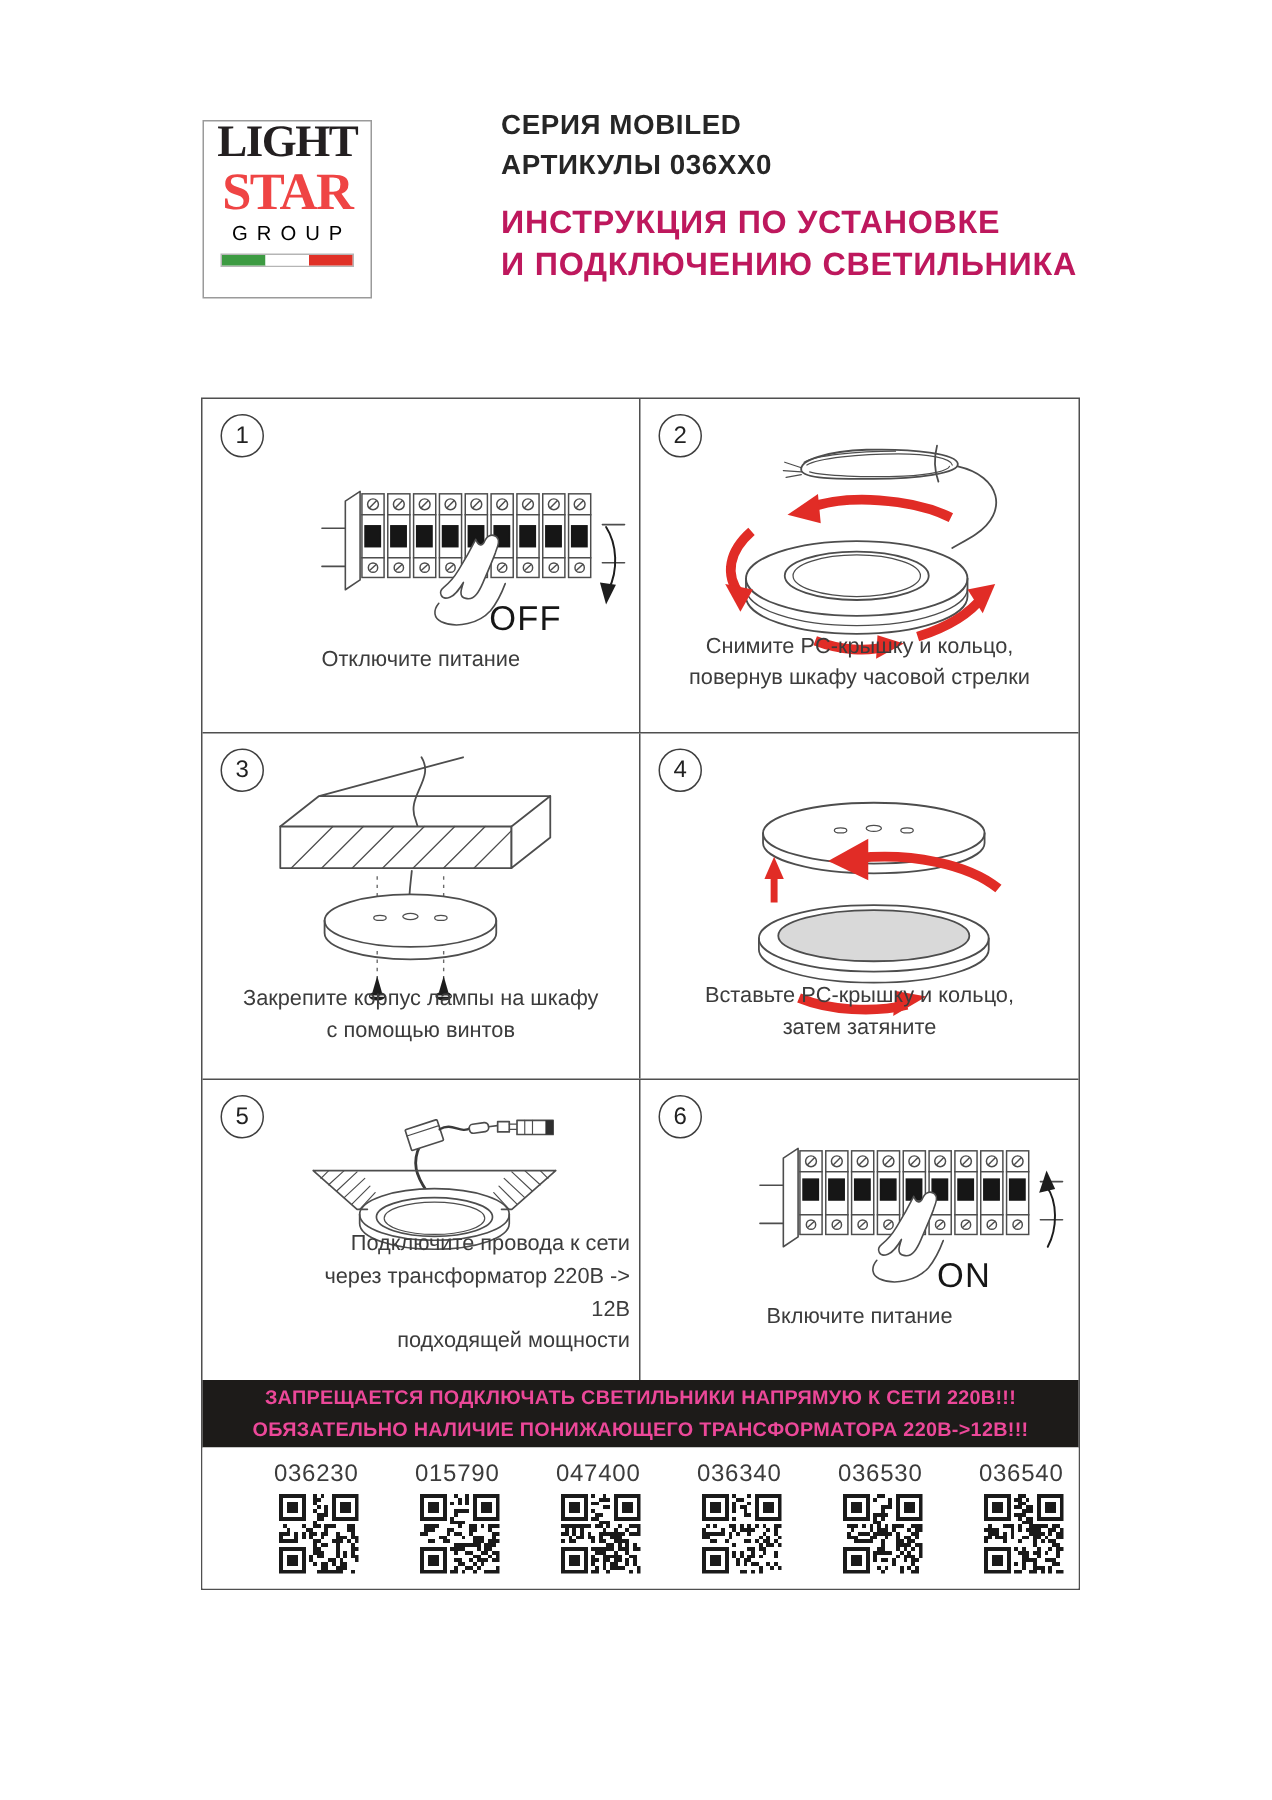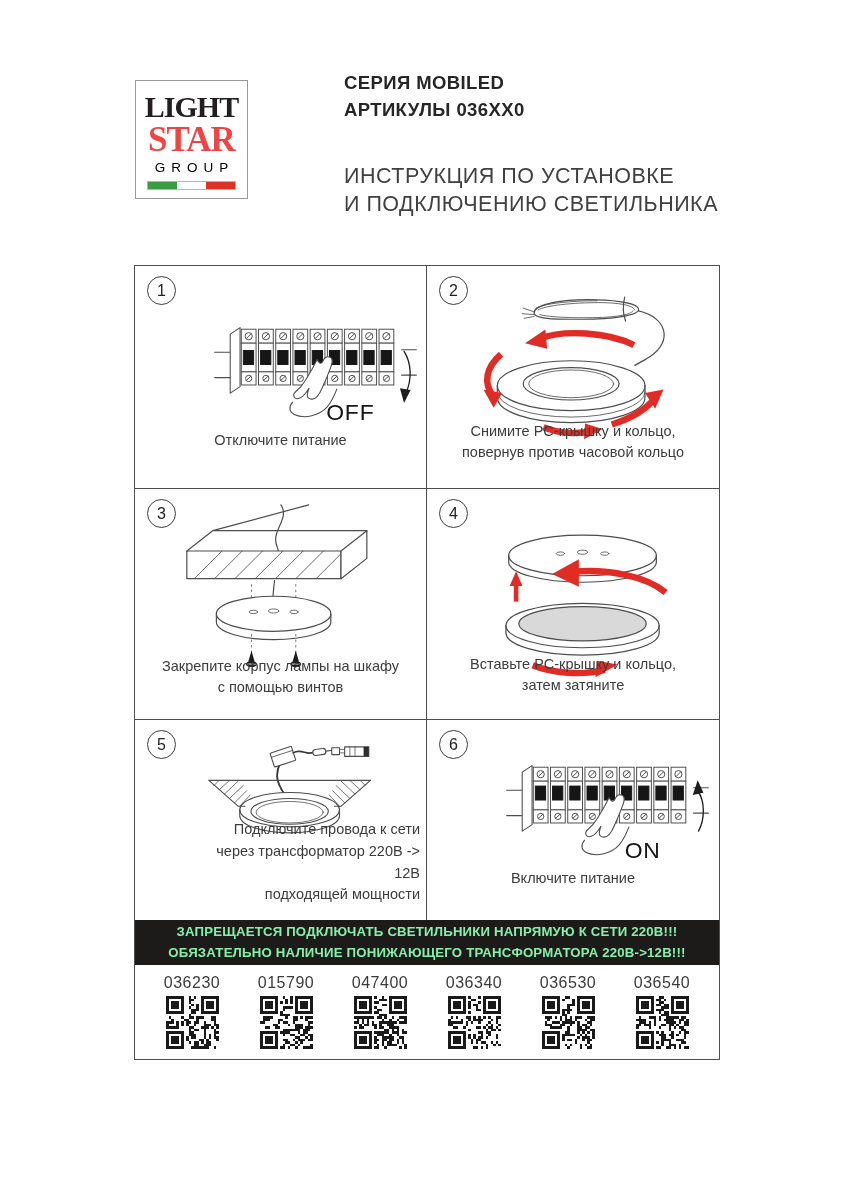--- a/index.html
+++ b/index.html
@@ -1,32 +1,32 @@
 <!DOCTYPE html>
 <html><head>
 <meta charset="utf-8">
 <style>
   *{margin:0;padding:0;box-sizing:border-box}
   html,body{background:#fff}
   body{font-family:"Liberation Sans",sans-serif;color:#2b2b2b}
   .page{position:relative;width:848px;height:1200px;background:#fff;overflow:hidden}
 
   
-  .logo-box{position:absolute;left:135px;top:80px;width:113px;height:119px;border:1px solid #9a9a9a;background:#fff;text-align:center;padding-top:12px}
+  .logo-box{position:absolute;left:135px;top:80px;width:113px;height:119px;border:1px solid #9a9a9a;background:#fff;text-align:center;}
   .logo-light{font-family:"Liberation Serif",serif;font-weight:bold;font-size:30px;line-height:.95;color:#231f20;letter-spacing:-1px}
   .logo-star{font-family:Liberation Serif, serif;font-weight:bold;font-size:35px;line-height:1;color:#ef4444;letter-spacing:-1px}
   .logo-group{font-size:13.5px;letter-spacing:6px;text-indent:6px;color:#000000;margin-top:3px}
   .logo-flag{display:flex;height:9px;margin:6px 11px 0;border:1px solid #b5b5b5}
   .logo-flag span{flex:1}
   .flag-g{background:#3d9b42}.flag-w{background:#fff}.flag-r{background:#e03127}
 
   
   .header-text{position:absolute;right:130px;top:70px;text-align:left}
   .series-line{font-weight:bold;font-size:18.5px;line-height:1.45;letter-spacing:.4px;color:#262626}
-  .doc-title{margin-top:38px;font-weight:normal;font-size:21.5px;line-height:1.33;letter-spacing:.5px;color:#404040}
+  .doc-title{margin-top:10px;font-weight:bold;font-size:21.5px;line-height:1.33;letter-spacing:.5px;color:#be185d}
 
   
   .grid{position:absolute;left:134px;top:265px;width:586px;border:1.5px solid #4f4f4f;background:#fff}
   .row{display:flex;border-bottom:1.4px solid #4f4f4f}
   .row.r3{border-bottom:none}
   .cell{position:relative;width:50%}
   .cell.left{border-right:1.4px solid #4f4f4f}
   .r1 .cell{height:222px}.r2 .cell{height:230px}.r3 .cell{height:200px}
   .stepnum{position:absolute;left:12px;top:10px;width:29px;height:29px;border:1.4px solid #3e3e3e;border-radius:50%;
            display:flex;align-items:center;justify-content:center;font-size:16px;color:#222;background:#fff}
@@ -53,24 +53,24 @@
   .blk{fill:#1d1d1d;stroke:none}
   .arr{fill:none;stroke:#1d1d1d;stroke-width:1.6;stroke-linecap:round}
   .ra{fill:none;stroke:#e12c26;stroke-width:7}
   .ra2{fill:none;stroke:#e12c26;stroke-width:5}
   .rh{fill:#e12c26;stroke:none}
   .dash{fill:none;stroke:#6a6a6a;stroke-width:1;stroke-dasharray:2.5,3.5}
   .bigtxt{font-family:"Liberation Sans",sans-serif;font-size:28px;letter-spacing:1px;fill:#161616}
   .gray{fill:#d9d9d9;stroke:#4d4d4d;stroke-width:1.3}
 
   
-  .banner{height:45px;background:#1d1b19;color:#86efac;display:flex;flex-direction:column;align-items:center;justify-content:center;
+  .banner{height:45px;background:#1d1b19;color:#ec4899;display:flex;flex-direction:column;align-items:center;justify-content:center;
           font-weight:bold;font-size:13.2px;line-height:1.55;letter-spacing:.2px;text-align:center}
   .qr-row{display:flex;height:94px;padding:9px 10px 0;background:#fff}
-  .qr-col{flex:1;display:flex;flex-direction:column;align-items:center}
+  .qr-col{flex:1;display:flex;flex-direction:column;align-items:flex-end}
   .art-num{font-size:16px;color:#3b3b3b;letter-spacing:.5px}
   .qr{width:53px;height:53px;margin-top:4px;shape-rendering:crispEdges}
 
   
   .footer{position:absolute;left:0;right:0;top:1112px;text-align:center;font-size:21px;font-weight:bold;color:#2b2b2b;letter-spacing:.3px}
 </style>
 </head>
 <body>
 
 <div class="page">
@@ -158,21 +158,21 @@
             <polygon class="rh" points="100,47 78,62 102,68"></polygon>
             <path class="ra" d="M52,74 C36,88 32,105 44,120"></path>
             <polygon class="rh" points="33,112 53,116 44,132"></polygon>
             <path class="ra" d="M98,153 C116,160 136,161 150,157"></path>
             <polygon class="rh" points="143,149 162,155 142,166"></polygon>
             <path class="ra" d="M172,150 C194,143 210,133 219,121"></path>
             <polygon class="rh" points="208,116 228,112 219,133"></polygon>
           </svg>
         </div>
         <div class="caption">Снимите PC-крышку и кольцо,
-повернув против часовой кольцо</div>
+повернув шкафу часовой стрелки</div>
       </div>
     </div>
 
     <div class="row r2">
 
       <div class="cell left c3">
         <div class="stepnum">
             <span>3</span>
           </div>
         <div class="illus">

